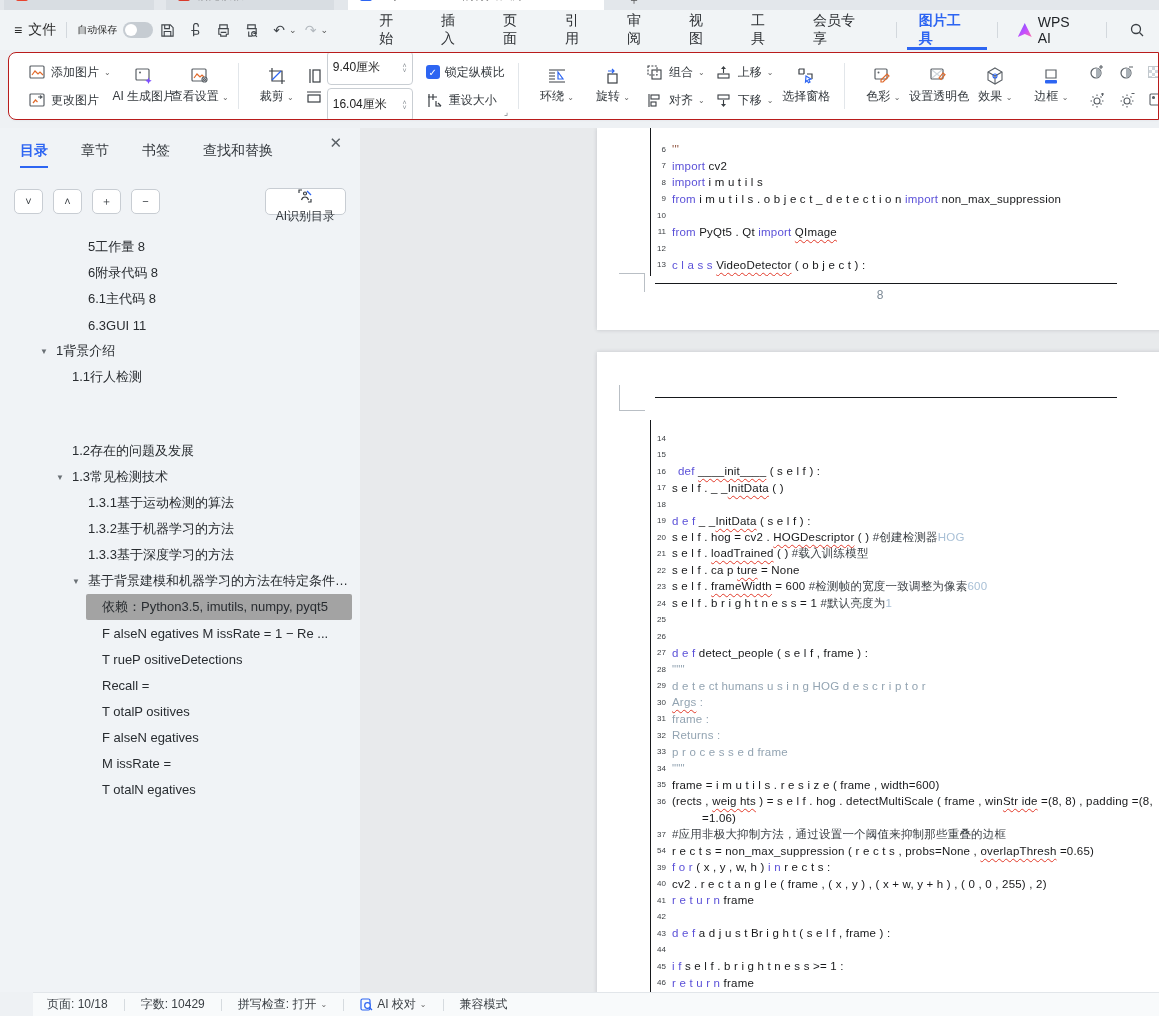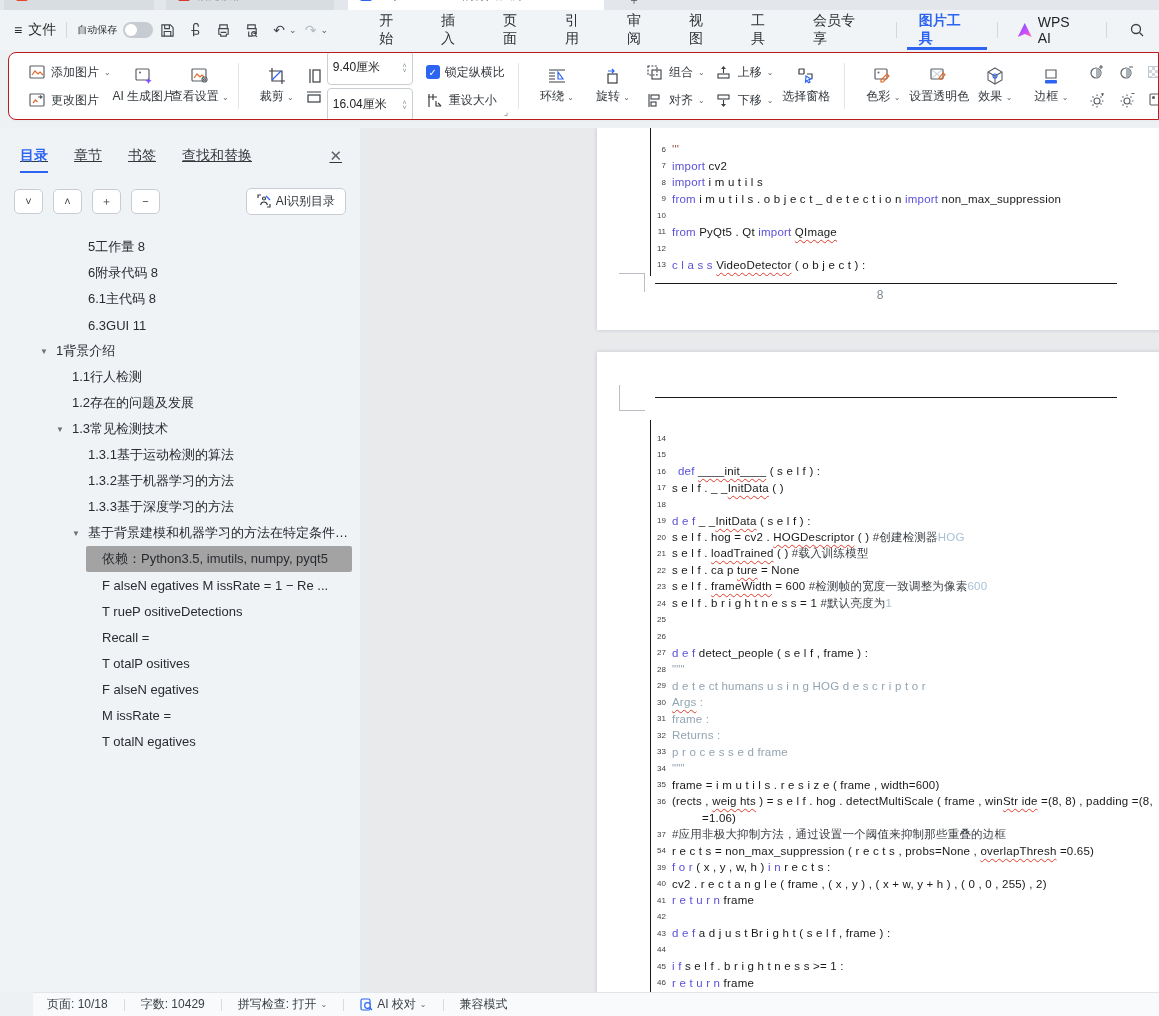--- a/index.html
+++ b/index.html
@@ -57,29 +57,29 @@
   .checker { width:16px; height:12px; border:1px solid #c2c8cd;
     background-image:linear-gradient(45deg,#cfd6dc 25%,transparent 25%,transparent 75%,#cfd6dc 75%),
                      linear-gradient(45deg,#cfd6dc 25%,transparent 25%,transparent 75%,#cfd6dc 75%);
     background-size:6px 6px; background-position:0 0,3px 3px; }
 
   
   .main { display:flex; height:864px; }
 
   
   .sidebar { width:360px; flex:none; background:#f0f3f6; position:relative; }
-  .sb-tabs { height:50px; display:flex; align-items:center; gap:26px; padding:6px 18px 0 20px; font-size:14px; color:#33383d;text-decoration:underline; }
+  .sb-tabs { height:50px; display:flex; align-items:flex-start; gap:33px; padding:6px 18px 0 20px; font-size:14px; color:#33383d; }
   .sb-tab { height:34px; display:flex; align-items:center; }
   .sb-tab.active { color:#2d65f2; font-weight:bold; box-shadow:inset 0 -2px 0 #2d65f2; }
   .sb-close { margin-left:auto; color:#5a6066; font-size:15px; }
   .sb-nav { height:46px; display:flex; align-items:center; gap:10px; padding:0 14px; }
   .sb-btn { width:29px; height:25px; background:#fff; border:1px solid #c8cdd3; border-radius:5px;
     display:flex; align-items:center; justify-content:center; font-size:11px; color:#3a3f44; }
   .ai-dir-btn { margin-left:auto; height:27px; background:#fff; border:1px solid #c8cdd3; border-radius:5px;
-    display:flex; align-items:center; gap:5px; padding:0 10px; font-size:12px; color:#33383d; }
+    display:flex; align-items:center; gap:5px; padding:0 10px; font-size:12px; color:#33383d;flex-direction:column; }
   .ol-list { padding-top:10px; font-size:13px; color:#282c30; }
   .ol-row { height:26px; display:flex; align-items:center; white-space:nowrap; overflow:hidden; margin-right:8px; }
   .ol-row.sel { background:#a3a3a3; border-radius:2px;align-items:center; }
   .tri { width:16px; font-size:8px; color:#6a7075; flex:none; }
   .ol-label { overflow:hidden; text-overflow:ellipsis; }
 
   
   .docarea { flex:1; position:relative; background:#e8eaec; overflow:hidden; }
   .page { position:absolute; left:237px; right:-20px; background:#fff; box-shadow:0 0 4px rgba(30,40,50,.18); }
   .page1 { top:0; height:202px; }
@@ -504,21 +504,21 @@
           <div class="ol-row" style="padding-left: 88px;">
             <span class="ol-label">6.3GUI 11</span>
           </div>
           <div class="ol-row" style="padding-left: 40px;">
             <span class="tri">▼</span>
             <span class="ol-label">1背景介绍</span>
           </div>
           <div class="ol-row" style="padding-left: 72px;">
             <span class="ol-label">1.1行人检测</span>
           </div>
-          <div class="ol-row" style="padding-left: 72px;">
+          <div class="ol-row" style="padding-left: 72px; margin-top: 48px;">
             <span class="ol-label">1.2存在的问题及发展</span>
           </div>
           <div class="ol-row" style="padding-left: 56px;">
             <span class="tri">▼</span>
             <span class="ol-label">1.3常见检测技术</span>
           </div>
           <div class="ol-row" style="padding-left: 88px;">
             <span class="ol-label">1.3.1基于运动检测的算法</span>
           </div>
           <div class="ol-row" style="padding-left: 88px;">

